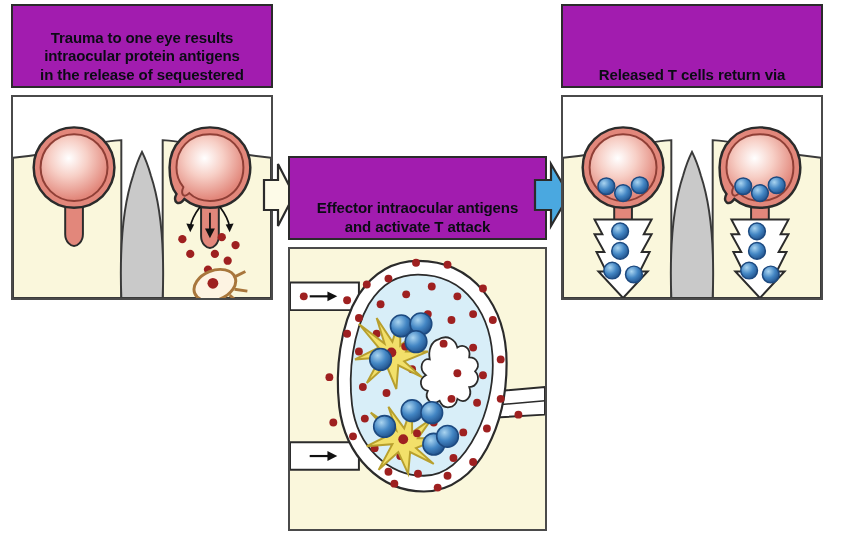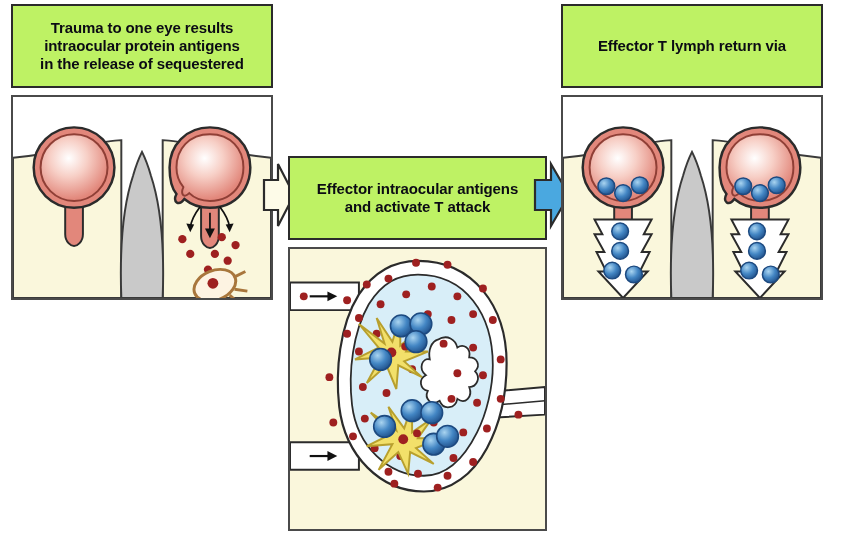--- a/index.html
+++ b/index.html
@@ -1,22 +1,22 @@
 <!DOCTYPE html>
 <html><head>
 <meta charset="utf-8">
 <style>
   html,body{margin:0;padding:0;background:#ffffff;}
   body{width:861px;height:547px;position:relative;overflow:hidden;
        font-family:"Liberation Sans", sans-serif;}
 
   .panel{position:absolute;box-sizing:border-box;border:2px solid #4a4a4a;background:#ffffff;}
 
-  .caption{position:absolute;box-sizing:border-box;background:#bef264;
-           border:2px solid #2b2b2b;display:flex;align-items:center;justify-content:center;
+  .caption{position:absolute;box-sizing:border-box;background:#a21caf;
+           border:2px solid #2b2b2b;display:flex;align-items:flex-end;justify-content:center;
            text-align:center;color:#0b0b14;font-weight:bold;line-height:1.22;
            letter-spacing:-0.1px;}
 
   .scene{position:absolute;left:0;top:0;width:100%;height:100%;}
 
   .credit{position:absolute;left:8px;bottom:2px;font-size:8px;color:#d8d8d8;
           white-space:nowrap;letter-spacing:0.1px;}
 
   svg{display:block;}
 </style>
@@ -317,17 +317,17 @@
         <circle cx="197" cy="157" r="8.5" fill="url(#tcellG3)" stroke="#1d4a80" stroke-width="1.5"></circle>
         <circle cx="189" cy="177" r="8.5" fill="url(#tcellG3)" stroke="#1d4a80" stroke-width="1.5"></circle>
         <circle cx="211" cy="181" r="8.5" fill="url(#tcellG3)" stroke="#1d4a80" stroke-width="1.5"></circle>
       </g>
     </g>
   </svg>
 </div>
 
 <div class="caption" style="left:561px;top:4px;width:262px;height:84px;font-size:15px;padding:2px 5px;">
   <div>
-    <div>Effector T lymph return via</div>
+    <div>Released T cells return via</div>
   </div>
 </div>
 
 <div class="credit"></div>
 
 </body></html>

